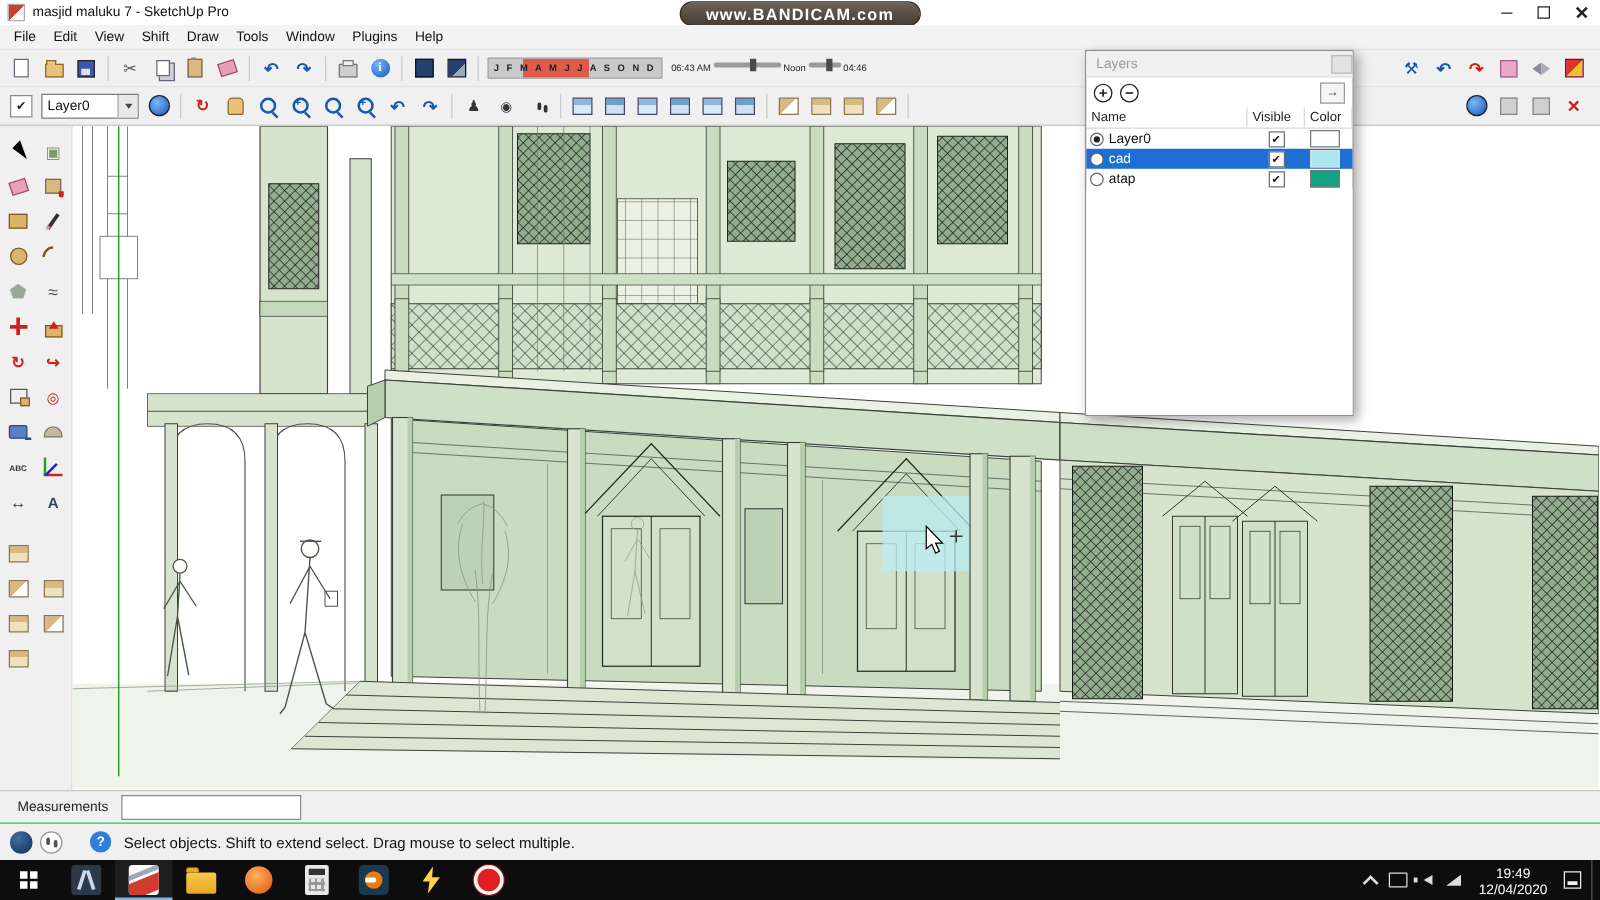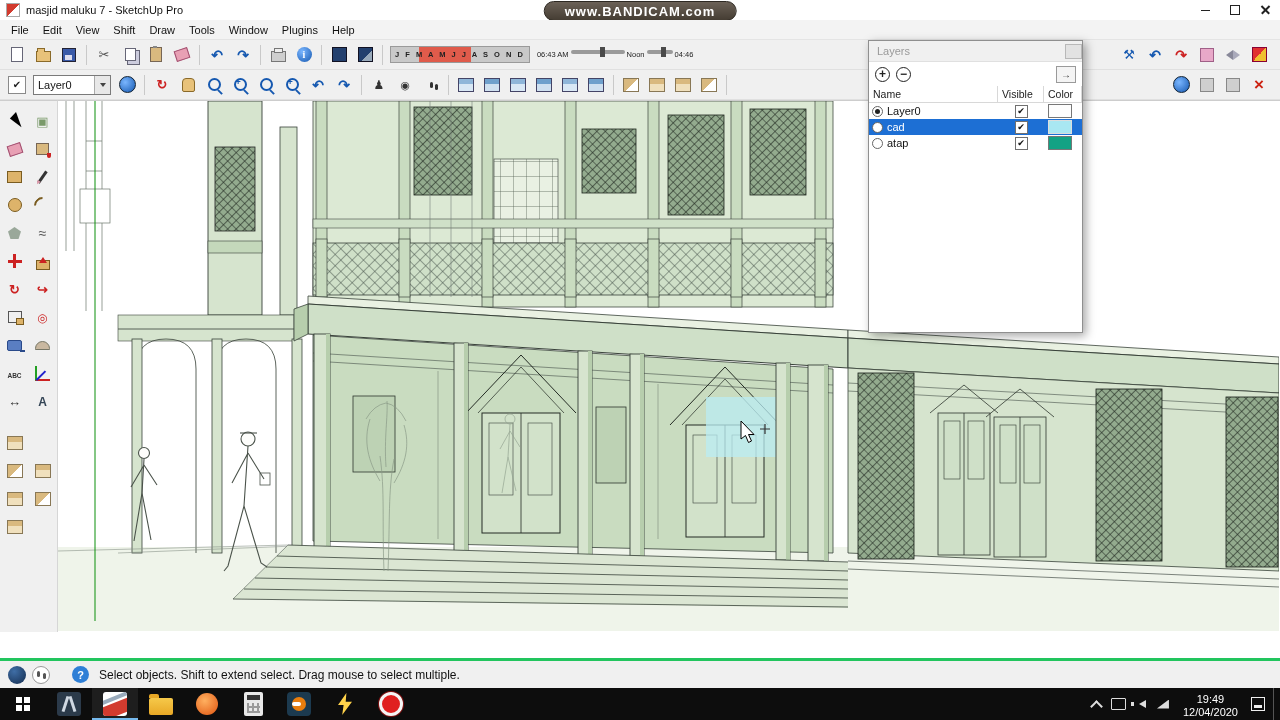--- a/index.html
+++ b/index.html
@@ -144,21 +144,21 @@
   .swatch{width:22px;height:12px;border:1px solid #777;justify-self:start;margin-left:4px}
   .sw0{background:#fdfdfd}
   .sw1{background:#a9e7f2;border-color:#ddd}
   .sw2{background:#13a284}
   .pfill{flex:1;background:#fff}
 
   
   .meas{position:absolute;left:0;top:632px;width:1280px;height:26px;background:#f0f0f0;border-top:1px solid #c8c8c8;display:flex;align-items:center;box-sizing:border-box}
   .meas label{font-size:11px;color:#222;margin-left:14px}
   .minput{width:138px;height:16px;margin-left:10px;border:1px solid #8a8a8a;background:#fff;font-size:11px;font-family:"Liberation Sans",sans-serif}
-  .sb{position:absolute;left:0;top:658px;width:1280px;height:30px;background:#f0f0f0;border-top:3px solid #22c55e;display:flex;align-items:center;padding-left:8px;box-sizing:border-box;gap:6px}
+  .sb{position:absolute;left:0;top:658px;width:1280px;height:30px;background:#f0f0f0;border-top:1px solid #22c55e;display:flex;align-items:center;padding-left:8px;box-sizing:border-box;gap:6px}
   .sgeo{width:18px;height:18px;border-radius:50%;background:radial-gradient(circle at 35% 30%,#3f6ea6,#142c4e);flex:none}
   .sclaim{width:18px;height:18px;border-radius:50%;background:#fff;border:1px solid #999;position:relative;box-sizing:border-box;flex:none}
   .sclaim::before{content:"";position:absolute;left:4px;top:4px;width:3px;height:6px;background:#555;border-radius:2px;box-shadow:6px 2px 0 #555}
   .shelp{width:17px;height:17px;border-radius:50%;background:#2f7fd6;color:#fff;display:flex;align-items:center;justify-content:center;margin-left:16px;flex:none}
   .shelp::before{content:"?";font-size:11px;font-weight:bold}
   .smsg{font-size:12px;color:#111;margin-left:4px}
 
   
   .taskbar{position:absolute;left:0;top:688px;width:1280px;height:32px;background:#0d0d0d;display:flex;align-items:center;box-sizing:border-box}
   .tk{width:46px;height:32px;display:flex;align-items:center;justify-content:center;flex:none}
@@ -706,20 +706,24 @@
       <span class="rname">
         <span class="radio"></span>
         <span class="lname">atap</span>
       </span>
       <span class="vischk"></span>
       <span class="swatch sw2"></span>
     </div>
     <div class="pfill"></div>
   </div>
 
+  <div class="meas">
+    <label>Measurements</label>
+    <input class="minput" value="" style="">
+  </div>
 
   <div class="sb">
     <span class="sgeo"></span>
     <span class="sclaim"></span>
     <span class="shelp"></span>
     <span class="smsg">Select objects. Shift to extend select. Drag mouse to select multiple.</span>
   </div>
 
   <div class="taskbar">
     <div class="tk start">

